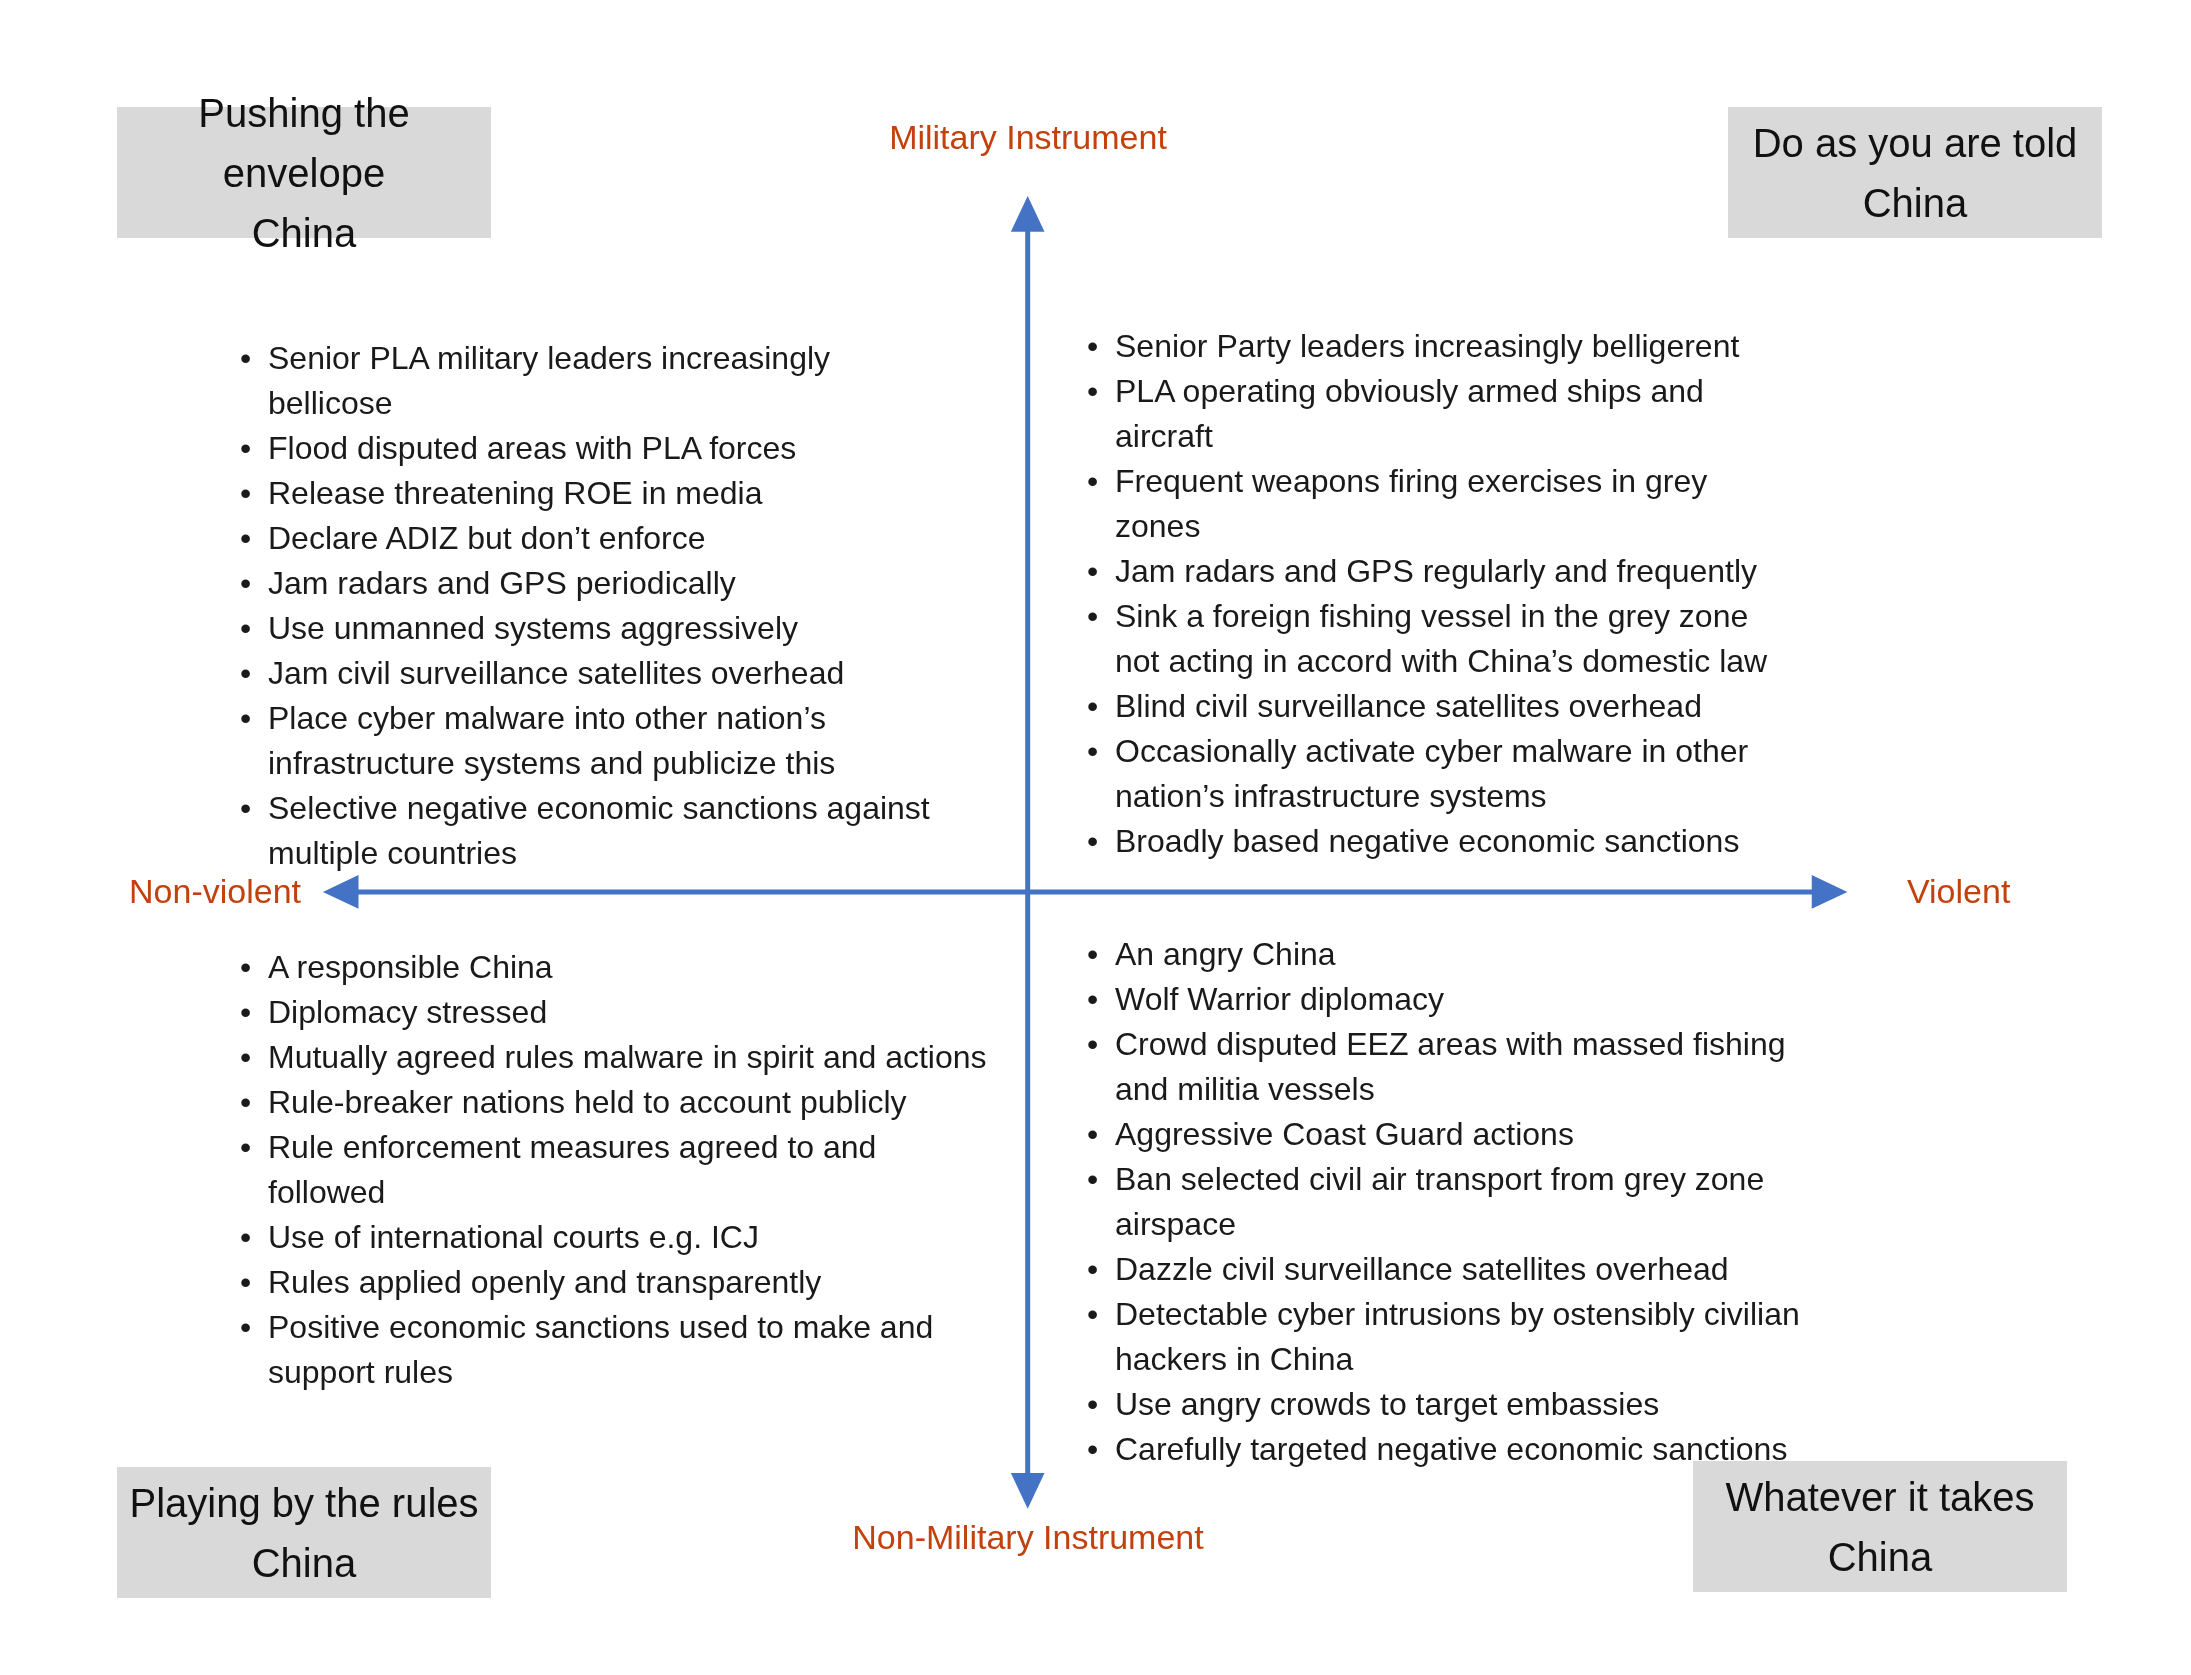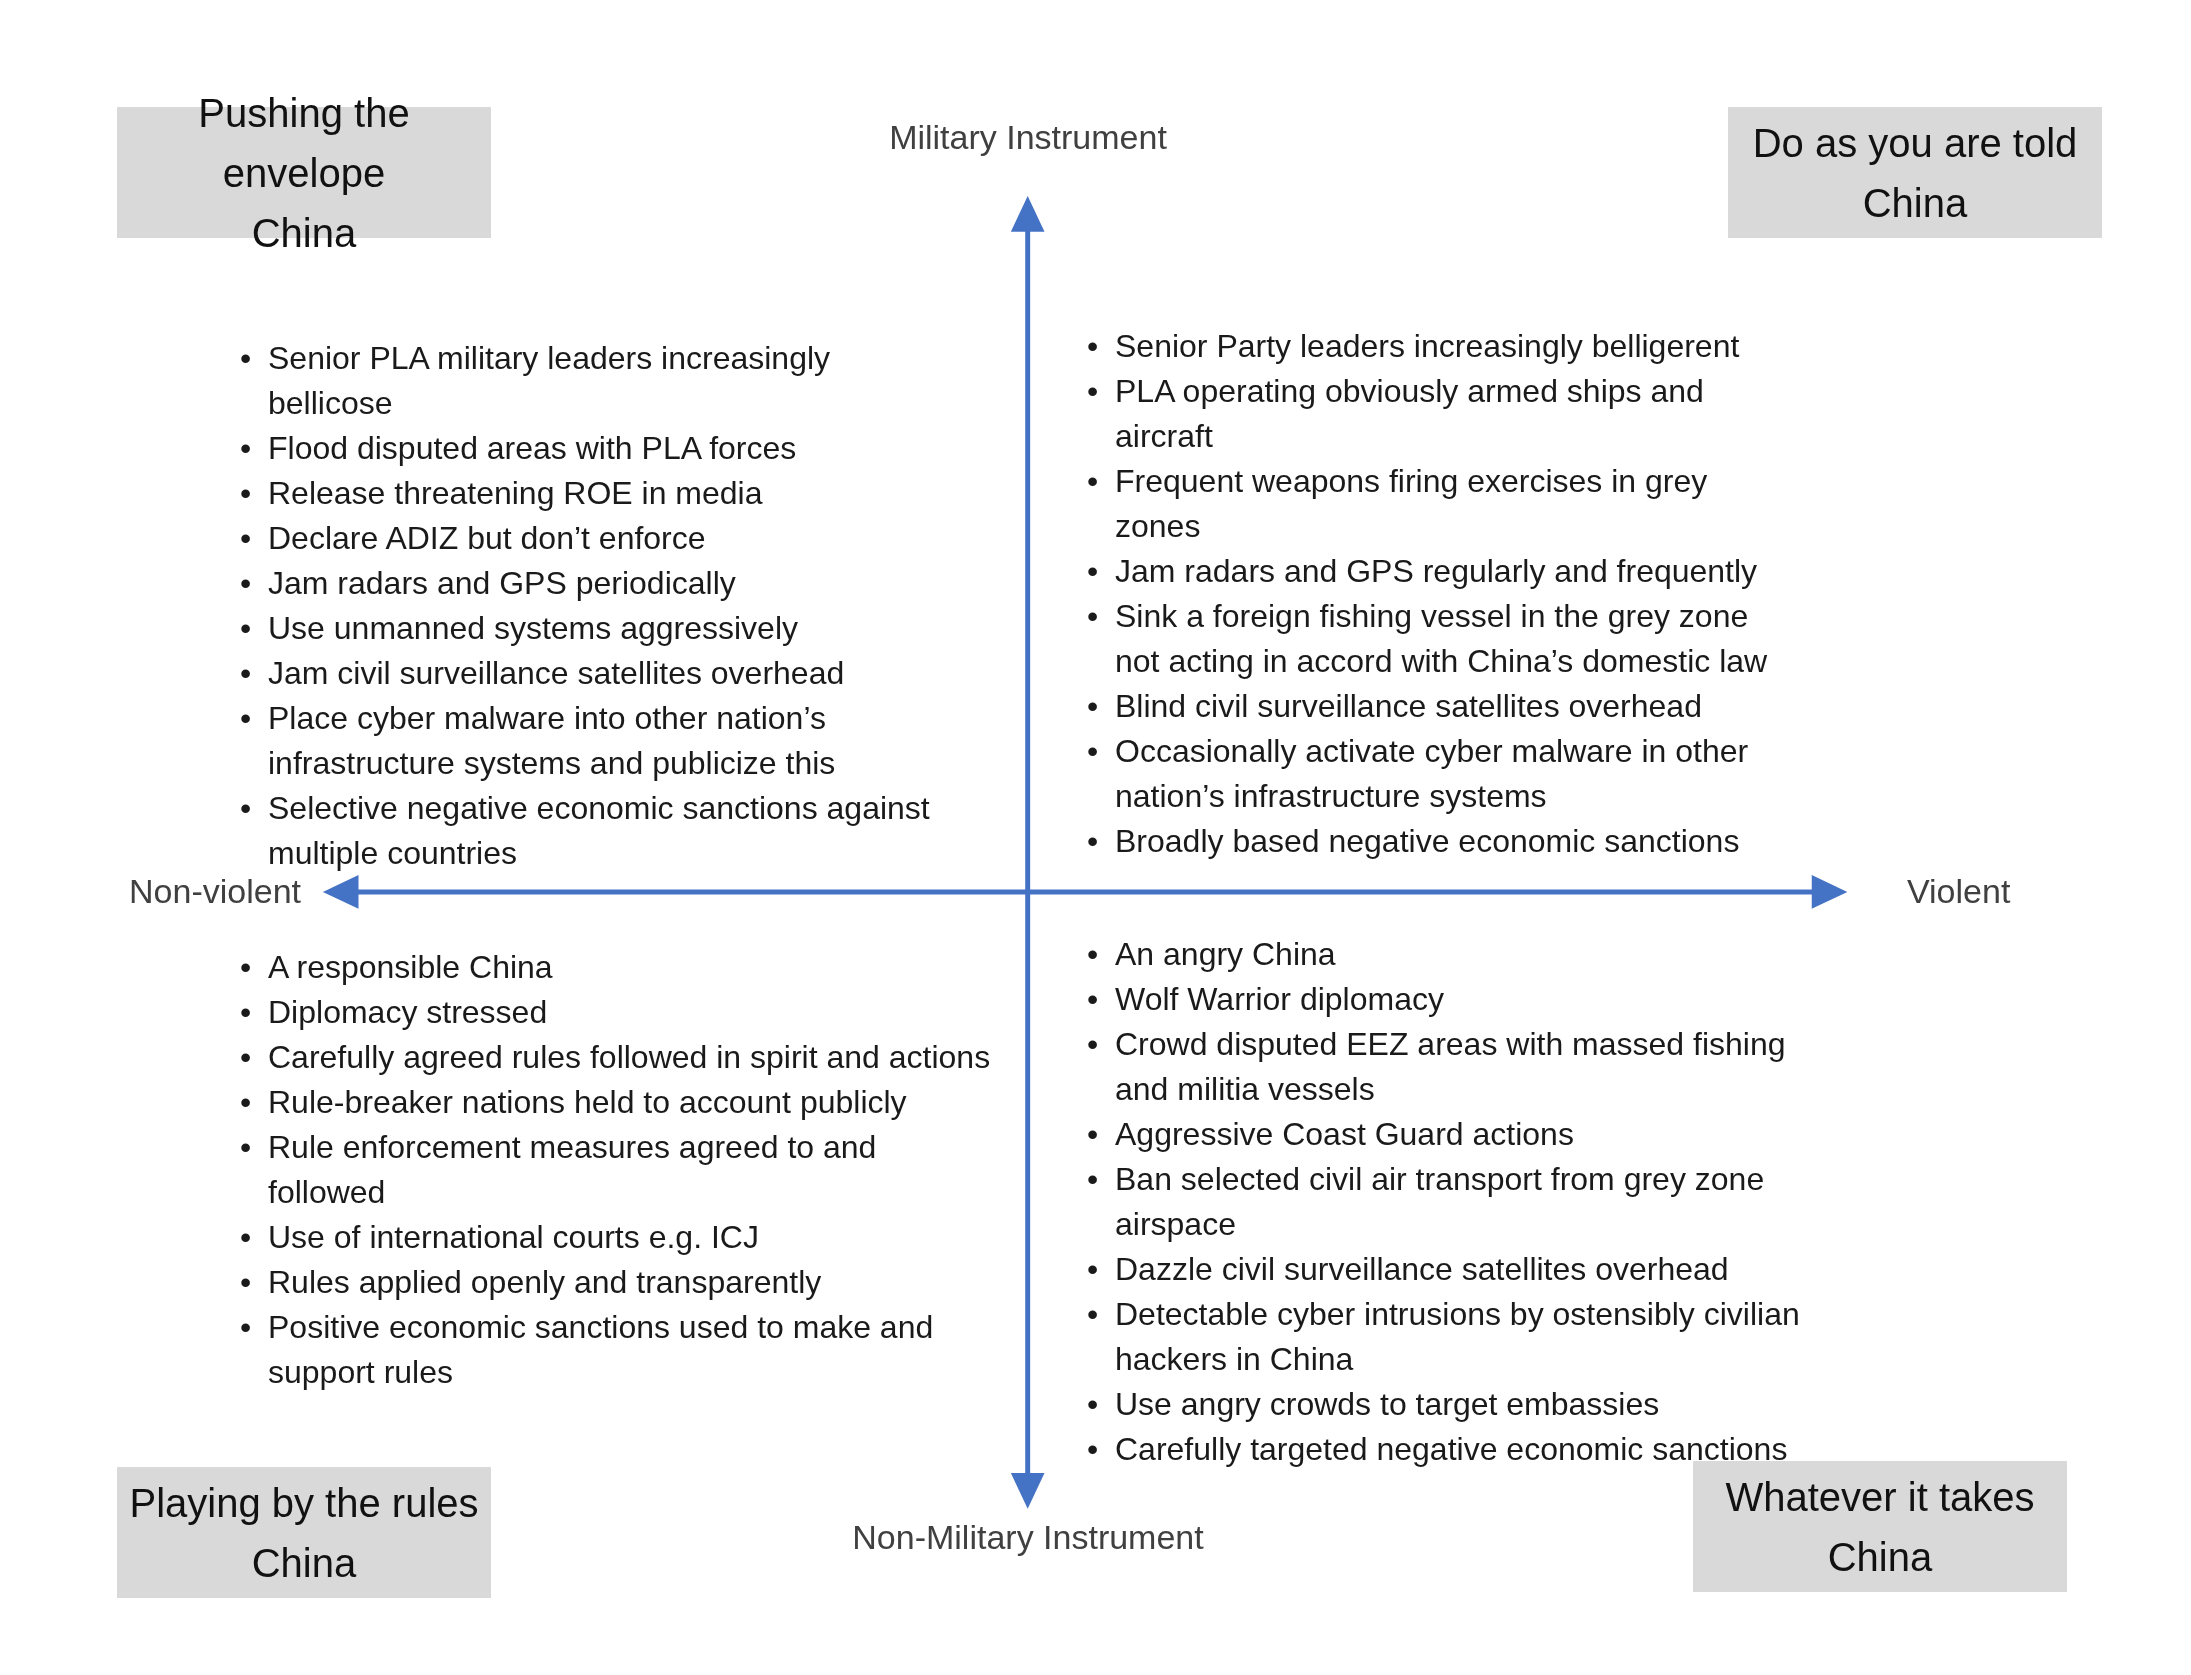--- a/index.html
+++ b/index.html
@@ -52,21 +52,21 @@
   .corner-tl { left: 117px;  top: 107px; }
   .corner-tr { left: 1728px; top: 107px; }
   .corner-bl { left: 117px;  top: 1467px; }
   .corner-br { left: 1693px; top: 1461px; }
 
   .axis-label {
     position: absolute;
     font-size: 34px;
     line-height: 1.2;
     white-space: nowrap;
-    color: #404040;
+    color: #c2410c;
   }
   .axis-label-top    { left: 1028px; top: 117px;  transform: translateX(-50%); }
   .axis-label-bottom { left: 1028px; top: 1517px; transform: translateX(-50%); }
   .axis-label-left   { left: 319px;  top: 871px;  transform: translateX(-100%); padding-right: 18px; }
   .axis-label-right  { left: 1893px; top: 871px;  padding-left: 14px; }
 
   .qlist {
     position: absolute;
     list-style: none;
     font-size: 32px;
@@ -143,21 +143,21 @@
       <li>Frequent weapons firing exercises in grey zones</li>
       <li>Jam radars and GPS regularly and frequently</li>
       <li>Sink a foreign fishing vessel in the grey zone not acting in accord with China’s domestic law</li>
       <li>Blind civil surveillance satellites overhead</li>
       <li>Occasionally activate cyber malware in other nation’s infrastructure systems</li>
       <li>Broadly based negative economic sanctions</li>
     </ul>
   <ul class="qlist qlist-bl">
       <li>A responsible  China</li>
       <li>Diplomacy stressed</li>
-      <li>Carefully agreed rules followed in spirit and actions</li>
+      <li>Mutually agreed rules malware in spirit and actions</li>
       <li>Rule-breaker nations held to account publicly</li>
       <li>Rule enforcement measures agreed to and followed</li>
       <li>Use of international courts e.g. ICJ</li>
       <li>Rules applied openly and transparently</li>
       <li>Positive economic sanctions used to make and support rules</li>
     </ul>
   <ul class="qlist qlist-br">
       <li>An angry China</li>
       <li>Wolf Warrior diplomacy</li>
       <li>Crowd disputed EEZ areas with massed fishing and militia vessels</li>

